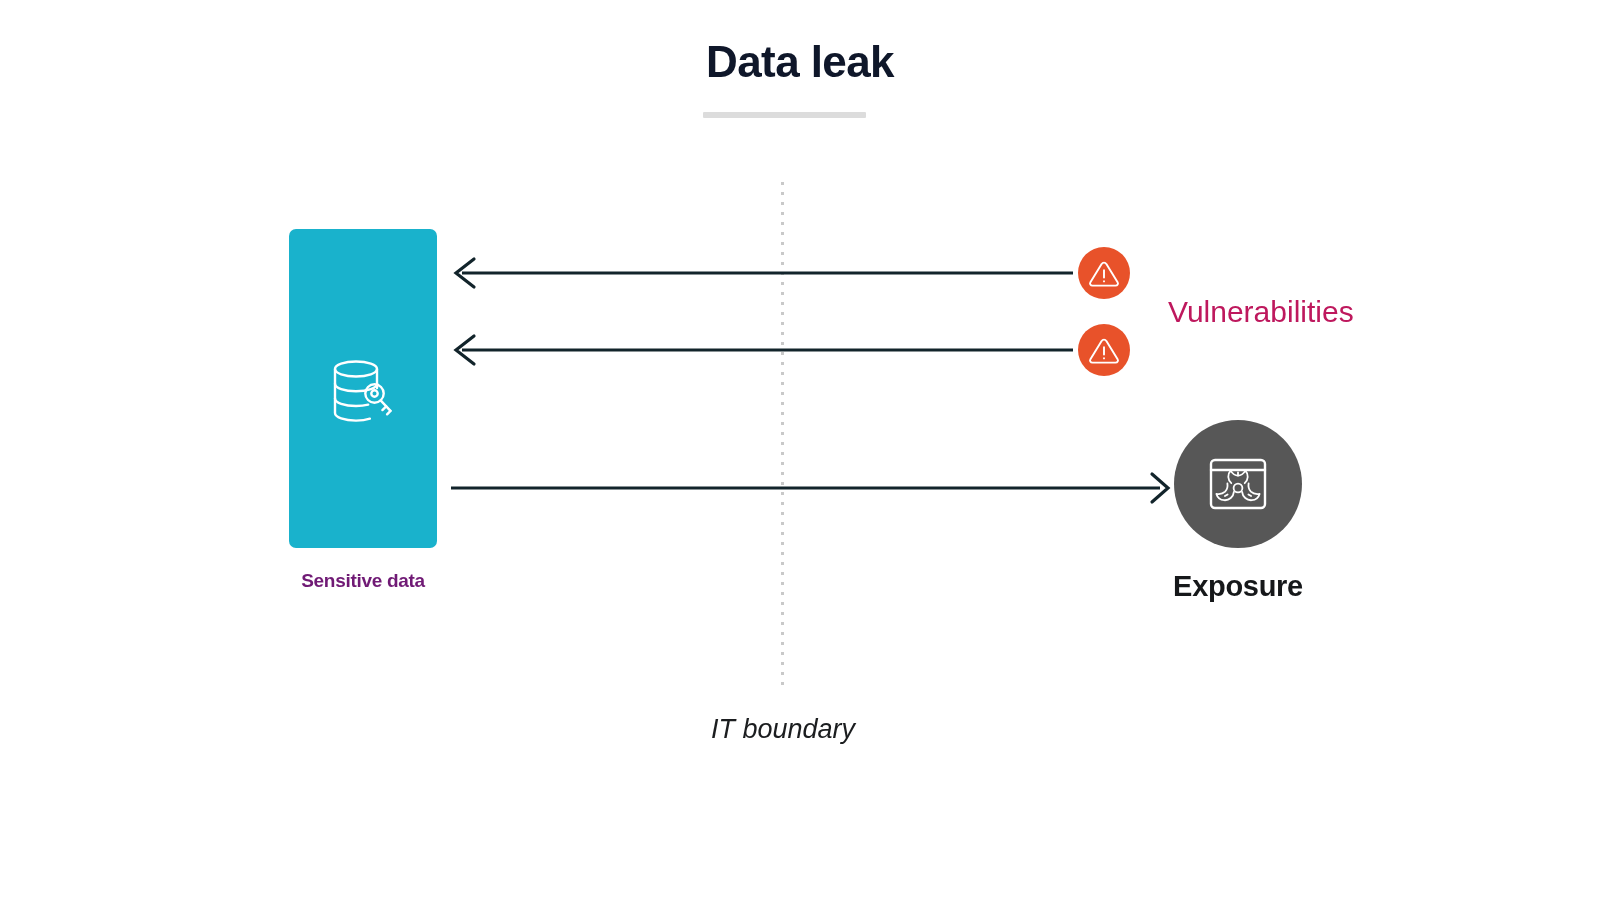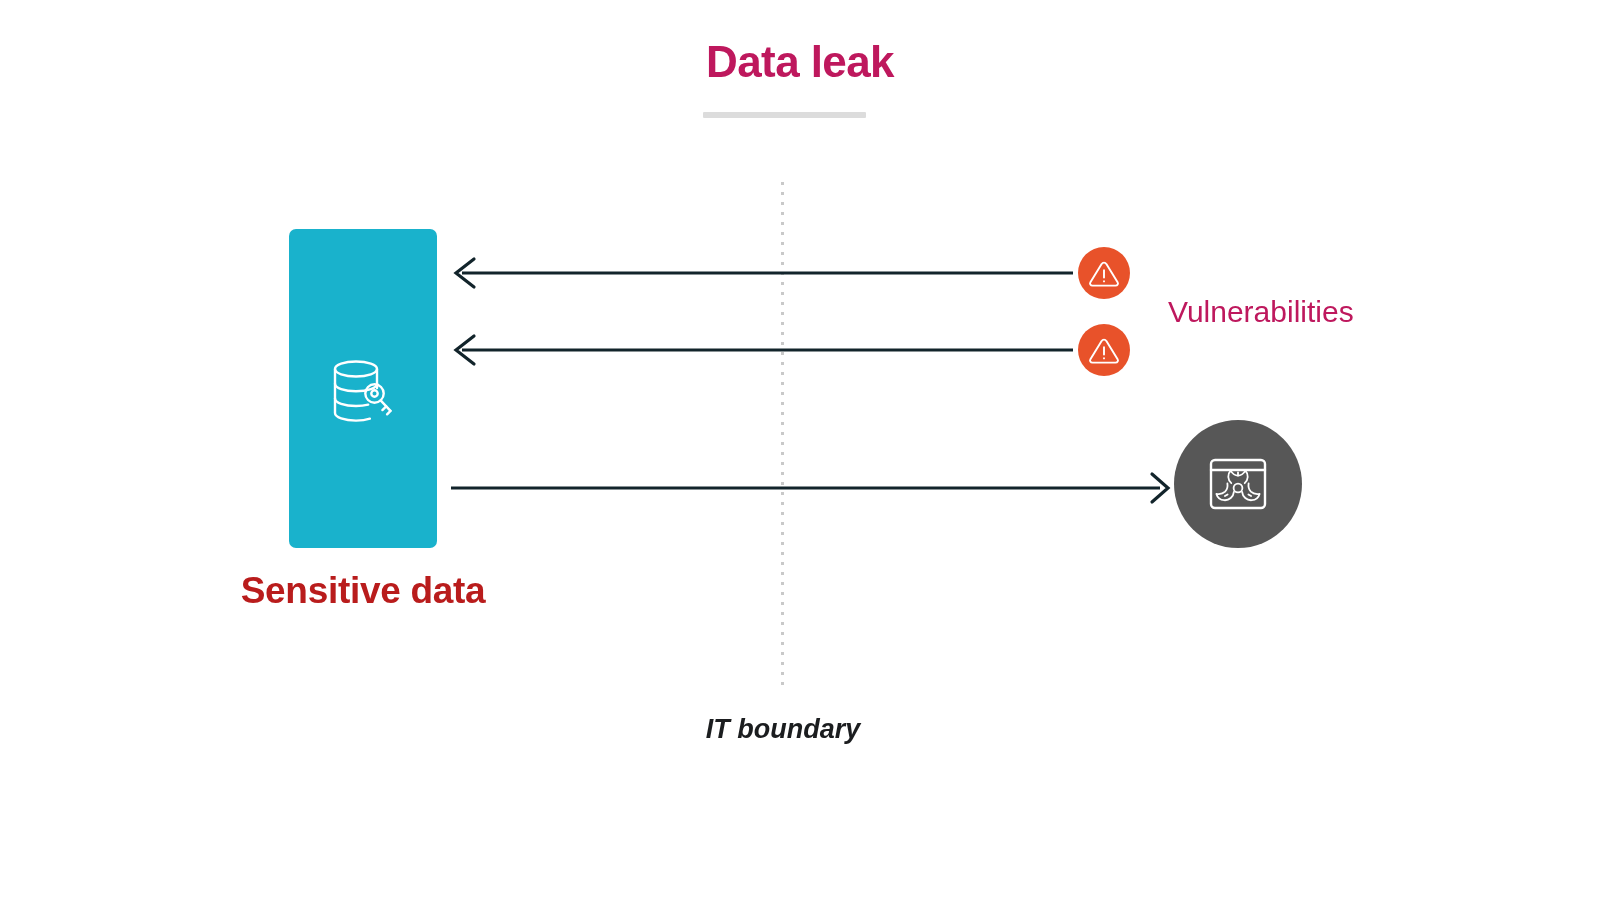--- a/index.html
+++ b/index.html
@@ -24,21 +24,21 @@
   
   .title {
     position: absolute;
     left: 0;
     top: 38px;
     width: 1600px;
     text-align: center;
     font-size: 44px;
     font-weight: 700;
     letter-spacing: -0.6px;
-    color: #be185d;
+    color: #0f172a;
     line-height: 1.1;
   }
   .title-rule {
     position: absolute;
     left: 703px;
     top: 112px;
     width: 163px;
     height: 6px;
     background: #dcdcdc;
     border-radius: 1px;
@@ -62,21 +62,21 @@
     background-repeat: repeat-y;
   }
   .boundary-label {
     position: absolute;
     left: 583px;
     top: 714px;
     width: 400px;
     text-align: center;
     font-size: 27px;
     font-style: italic;
-    font-weight: 700;
+    font-weight: 400;
     color: #1b1d1f;
     white-space: nowrap;
   }
 
   
   .data-block {
     position: absolute;
     left: 289px;
     top: 229px;
     width: 148px;
@@ -91,23 +91,23 @@
     transform: translate(-50%, -50%);
     width: 76px;
     height: 76px;
   }
   .label-sensitive {
     position: absolute;
     left: 163px;
     top: 570px;
     width: 400px;
     text-align: center;
-    font-size: 37px;
+    font-size: 19px;
     font-weight: 700;
-    color: #b91c1c;
+    color: #701a75;
     letter-spacing: -0.3px;
     white-space: nowrap;
   }
 
   
   .arrow-svg {
     position: absolute;
     left: 0;
     top: 0;
     width: 1600px;
@@ -245,14 +245,15 @@
         <path d="M59.9 71.9 C 59.4 76.8 55.2 80.6 50.2 80.2 C 46.4 79.9 43.4 77.3 42.4 73.9 C 46.1 74.5 49.0 73.7 51.1 71.7 C 53.1 69.7 53.9 66.9 53.4 63.4"></path>
 
         <path d="M68.1 71.9 C 68.6 76.8 72.8 80.6 77.8 80.2 C 81.6 79.9 84.6 77.3 85.6 73.9 C 81.9 74.5 79.0 73.7 76.9 71.7 C 74.9 69.7 74.1 66.9 74.6 63.4"></path>
 
         <path d="M64 55.6 V 52.5"></path>
         <path d="M53.6 74.5 L 50.9 76.1"></path>
         <path d="M74.4 74.5 L 77.1 76.1"></path>
       </g>
     </svg>
   </div>
+  <div class="label-exposure">Exposure</div>
 
 </div>
 
 </body></html>

